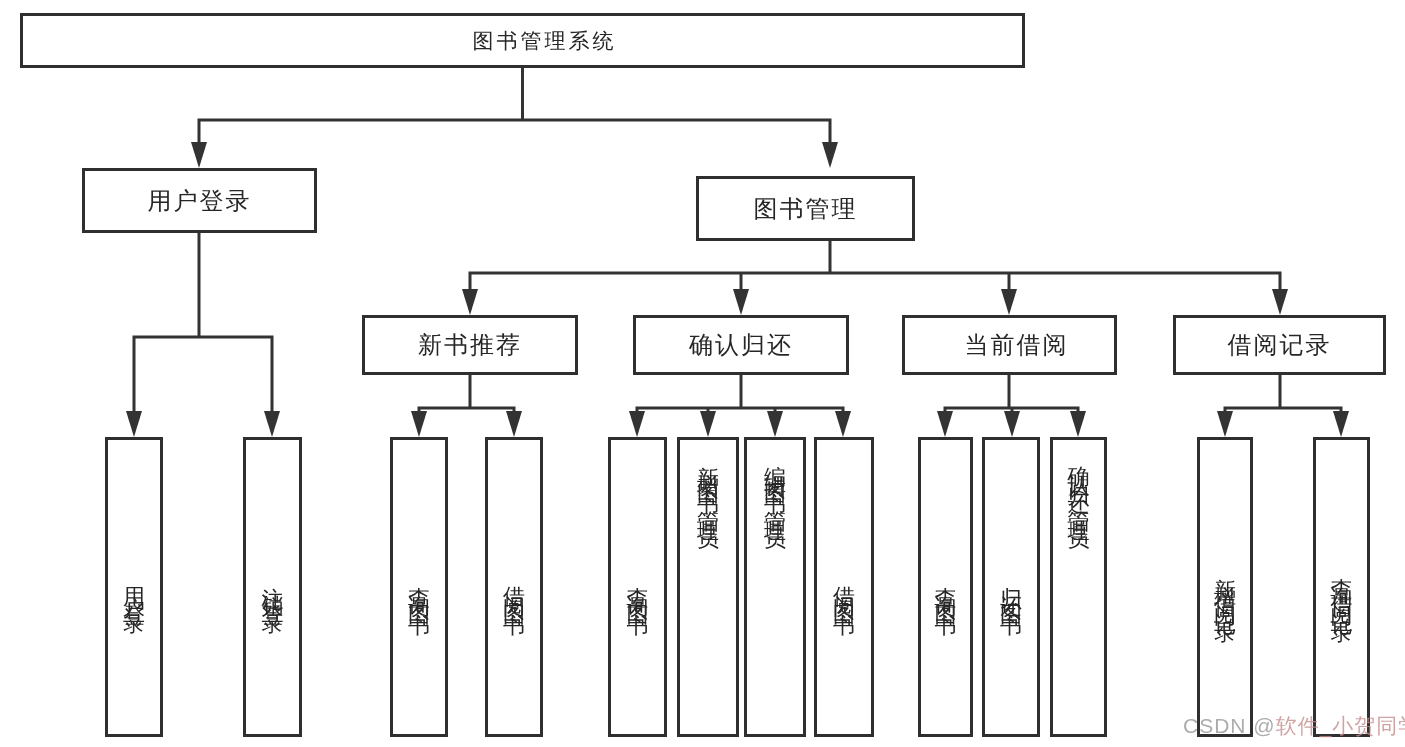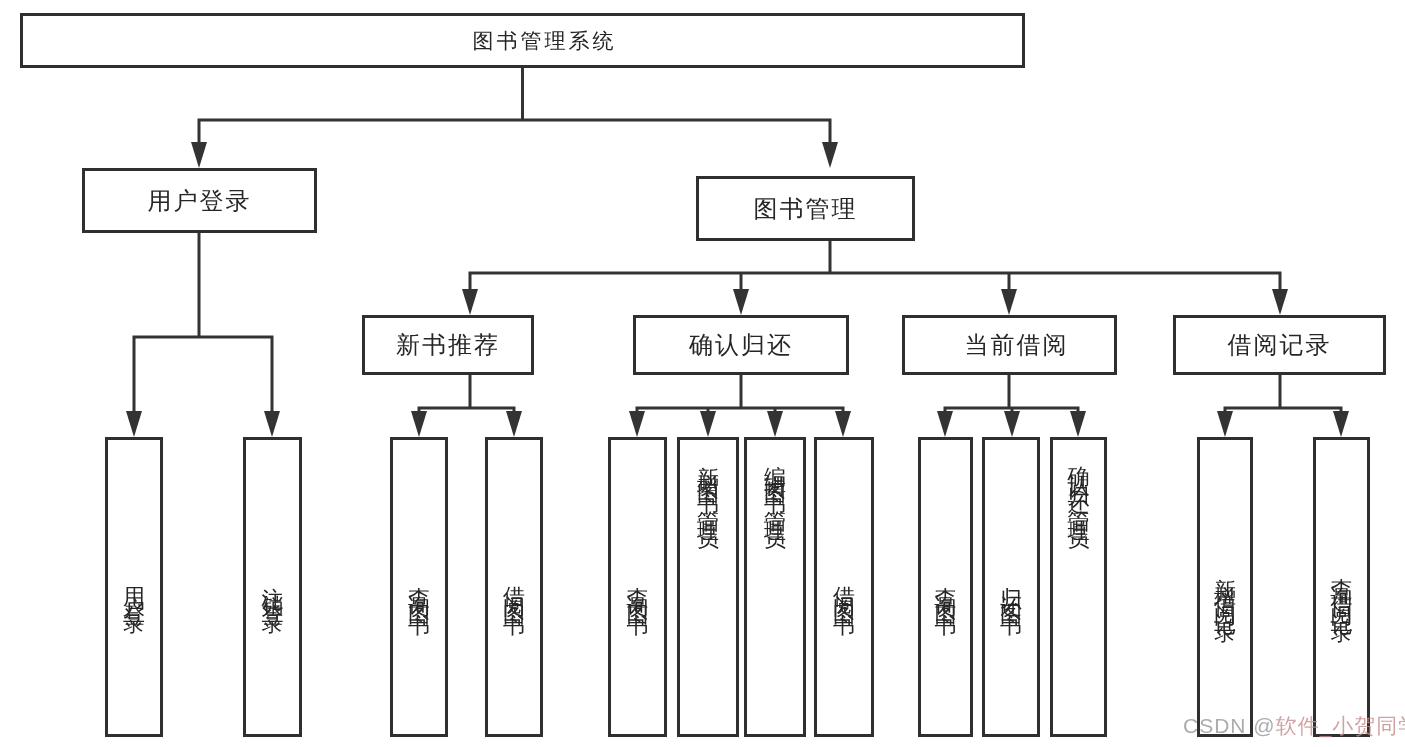--- a/index.html
+++ b/index.html
@@ -109,21 +109,21 @@
     <path d="M1225,413 V408 H1341 V413"></path>
     <polygon points="1217,411 1233,411 1225,437"></polygon>
     <polygon points="1333,411 1349,411 1341,437"></polygon>
   </svg>
 
   <div class="box root-box" style="left:20px; top:13px; width:1005px; height:55px;">图书管理系统</div>
 
   <div class="box h-box" style="left:82px; top:168px; width:235px; height:65px;">用户登录</div>
   <div class="box h-box" style="left:696px; top:168px; width:219px; height:65px;margin-top:8px;">图书管理</div>
 
-  <div class="box h-box" style="left:362px; top:315px; width:172px; height:60px;">新书推荐</div>
+  <div class="box h-box" style="left:362px; top:315px; width:216px; height:60px;">新书推荐</div>
   <div class="box h-box" style="left:633px; top:315px; width:216px; height:60px;">确认归还</div>
   <div class="box h-box" style="left:902px; top:315px; width:215px; height:60px;padding-left:14px;">当前借阅</div>
   <div class="box h-box" style="left:1173px; top:315px; width:213px; height:60px;">借阅记录</div>
 
   <div class="box leaf" style="left:105px; top:437px; width:58px; height:300px;">用户登录</div>
   <div class="box leaf" style="left:243px; top:437px; width:59px; height:300px;">注销登录</div>
 
   <div class="box leaf" style="left:390px; top:437px; width:58px; height:300px;">查询图书</div>
   <div class="box leaf" style="left:485px; top:437px; width:58px; height:300px;">借阅图书</div>
 

